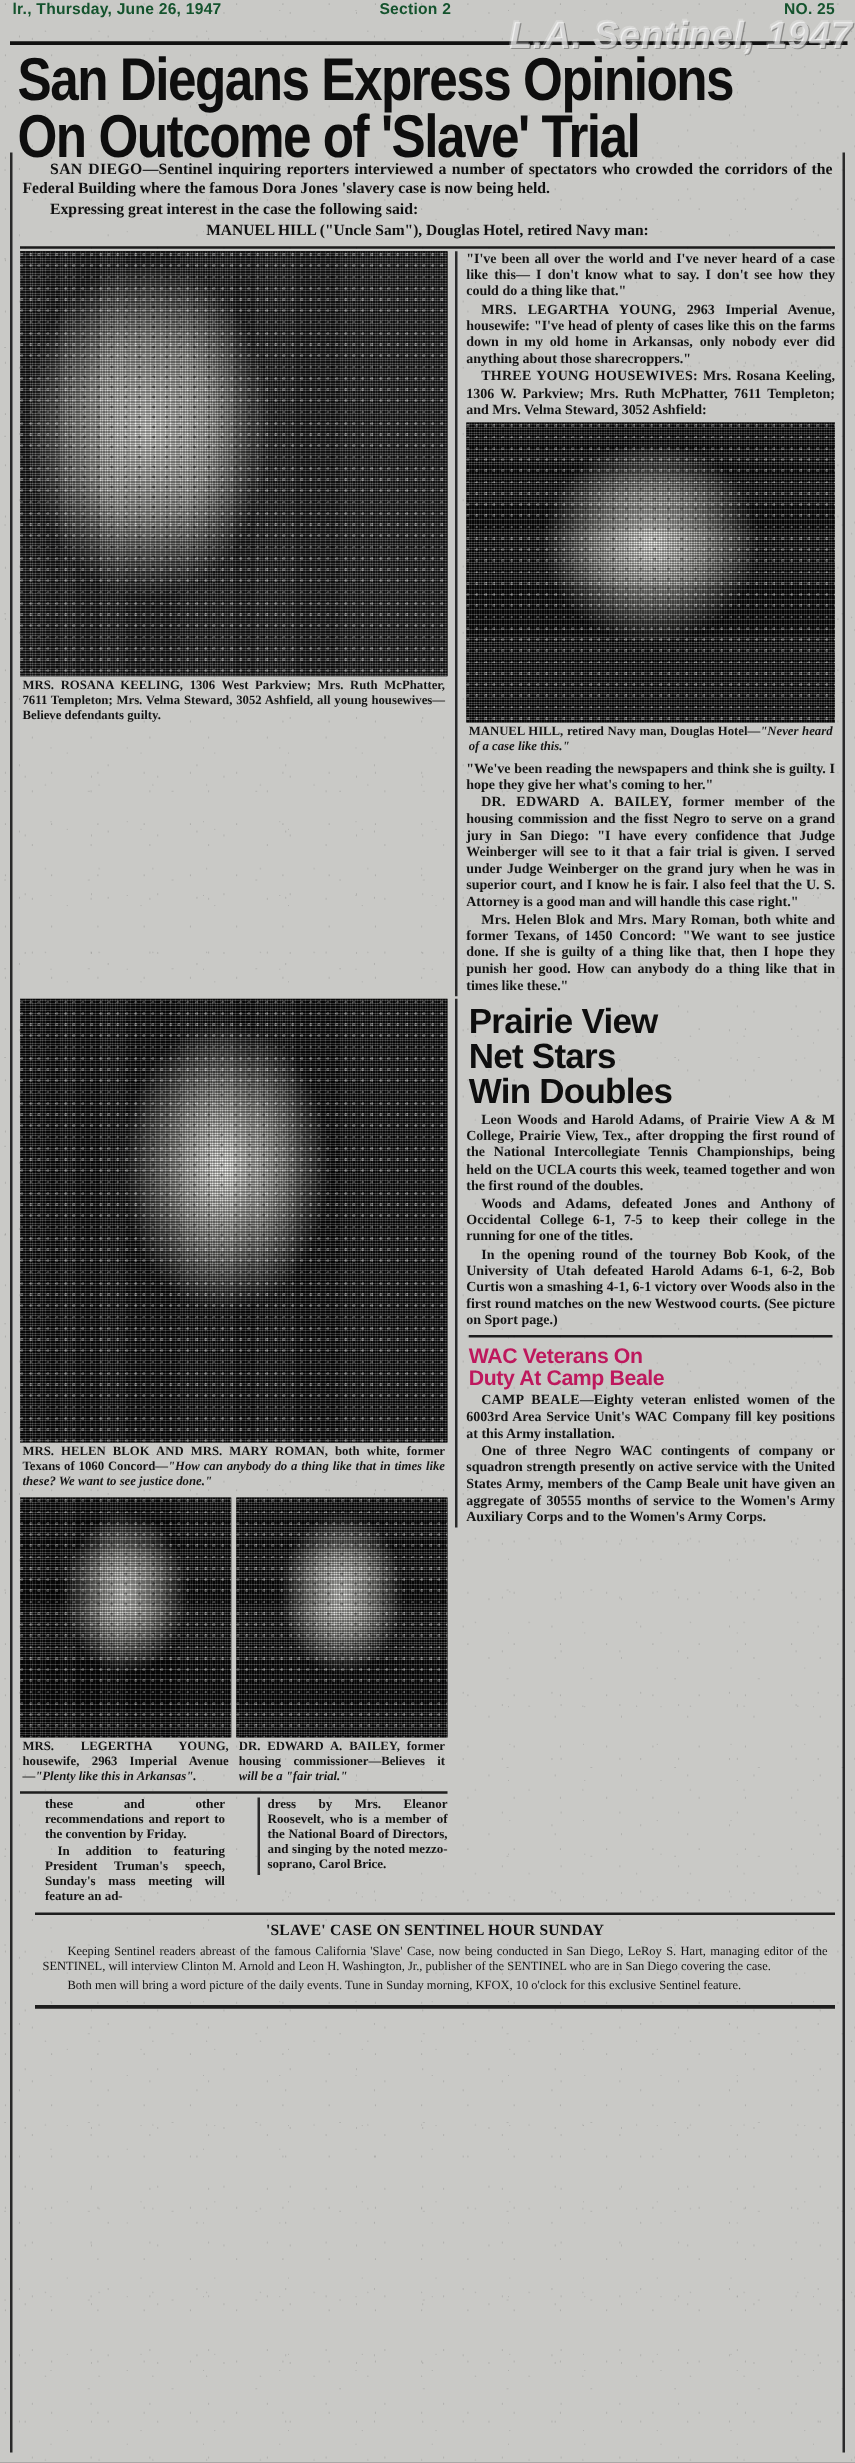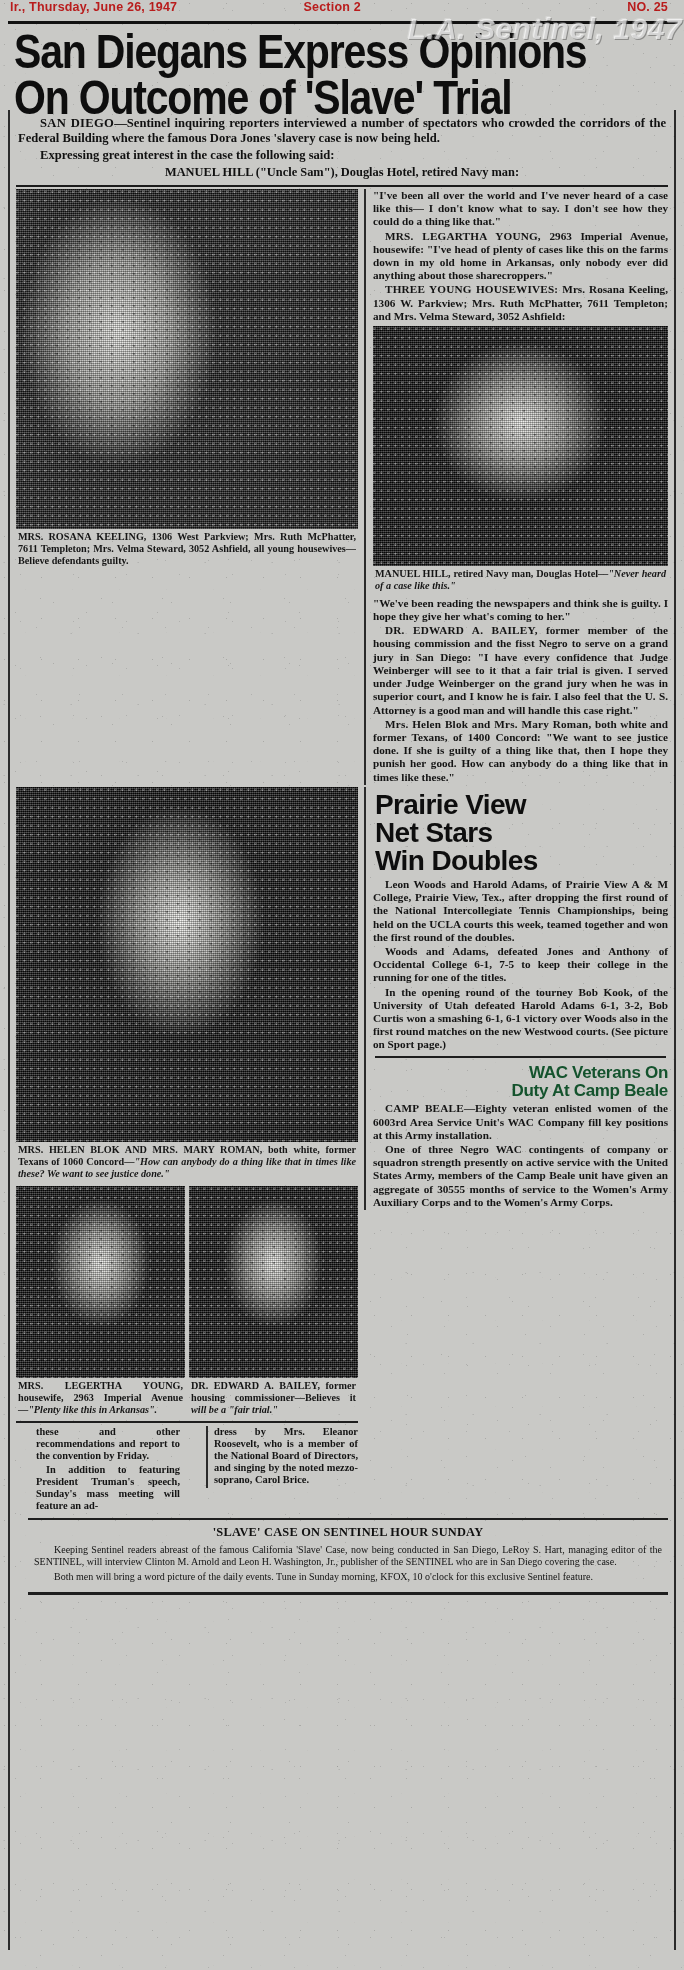--- a/index.html
+++ b/index.html
@@ -31,29 +31,29 @@
       radial-gradient(circle at 55% 72%, rgba(0,0,0,.4) .5px, transparent .6px),
       radial-gradient(circle at 91% 88%, rgba(0,0,0,.45) .5px, transparent .6px),
       radial-gradient(circle at 6% 92%, rgba(0,0,0,.4) .5px, transparent .6px);
     background-size:37px 41px,53px 47px,61px 59px,43px 67px,71px 53px,47px 43px,59px 61px,67px 71px;
     z-index:40;
   }
 
   
   #masthead{
     position:relative;
-    height:20px;
+    height:32px;
     display:flex;
     align-items:flex-start;
     justify-content:space-between;
     padding:0 10px 0 6px;
     font-family:"Liberation Sans", sans-serif;
     font-weight:bold;
     font-size:12.5px;
-    color:#b91c1c;
+    color:#14532d;
     letter-spacing:.2px;
     overflow:hidden;
     z-index:5;
   }
   #masthead .m-left{margin-left:4px;}
   #masthead .m-mid{margin-right:140px;}
   #masthead .m-right{margin-right:6px;}
 
   .rule-thick{
     height:3px;background:#111;margin:1px 6px 0 8px;
@@ -201,23 +201,22 @@
     color:#0e0e0e;
     padding:4px 0 3px 2px;
   }
   .sport-head div{white-space:nowrap;}
   .sub-head{
     font-family:"Liberation Sans", sans-serif;
     font-weight:bold;
     font-size:17px;
     line-height:1.05;
     letter-spacing:-.3px;
-    color:#14532d;
+    color:#be185d;
     padding:3px 0 3px 2px;
-    text-align:right;
   }
   .sub-head div{white-space:nowrap;}
 
   .rule-mid{height:2px;background:#1d1d1d;margin:4px 2px 3px 2px;}
 
   
   #bottom-box{
     margin:4px 6px 0 18px;
     border-top:2px solid #1e1e1e;
     border-bottom:3px solid #1e1e1e;
@@ -310,21 +309,21 @@
         </div>
 
         <div class="photo portrait" style="height:240px;margin-top:3px;"></div>
         <div class="caption">
           <span>MANUEL HILL, retired Navy man, Douglas Hotel—</span><span class="ital">"Never heard of a case like this."</span>
         </div>
 
         <div class="body-txt" style="margin-top:2px;">
           <p style="text-indent:0;">"We've been reading the newspapers and think she is guilty. I hope they give her what's coming to her."</p>
           <p><span class="name">DR. EDWARD A. BAILEY,</span> <span>former member of the housing commission and the fisst Negro to serve on a grand jury in San Diego: "I have every confidence that Judge Weinberger will see to it that a fair trial is given.  I served under Judge Weinberger on the grand jury when he was in superior court, and I know he is fair.  I also feel that the U. S. Attorney is a good man and will handle this case right."</span></p>
-          <p><span class="name">Mrs. Helen Blok and Mrs. Mary Roman,</span> <span>both white and former Texans, of 1400 Concord:  "We want to see justice done.  If she is guilty of a thing like that, then I hope they punish her good. How can anybody do a thing like that in times like these."</span></p>
+          <p><span class="name">Mrs. Helen Blok and Mrs. Mary Roman,</span> <span>both white and former Texans, of 1450 Concord:  "We want to see justice done.  If she is guilty of a thing like that, then I hope they punish her good. How can anybody do a thing like that in times like these."</span></p>
         </div>
       </div>
     </div>
 
     <div class="cols" style="margin-top:2px;">
 
       <div class="col-left">
         <div class="photo dark" style="height:355px;"></div>
         <div class="caption">
           <span>MRS. HELEN BLOK AND MRS. MARY ROMAN, both white, former Texans of 1060 Concord—</span><span class="ital">"How can anybody do a thing like that in times like these?  We want to see justice done."</span>
@@ -358,21 +357,21 @@
 
       <div class="col-right">
         <div class="sport-head">
           <div>Prairie View</div>
           <div>Net Stars</div>
           <div>Win Doubles</div>
         </div>
         <div class="body-txt">
           <p>Leon Woods and Harold Adams, of Prairie View A &amp; M College, Prairie View, Tex., after dropping the first round of the National Intercollegiate Tennis Championships, being held on the UCLA courts this week, teamed together and won the first round of the doubles.</p>
           <p>Woods and Adams, defeated Jones and Anthony of Occidental College 6-1, 7-5 to keep their college in the running for one of the titles.</p>
-          <p>In the opening round of the tourney Bob Kook, of the University of Utah defeated Harold Adams 6-1, 3-2, Bob Curtis won a smashing 6-1, 6-1 victory over Woods also in the first round matches on the new Westwood courts.  (See picture on Sport page.)</p>
+          <p>In the opening round of the tourney Bob Kook, of the University of Utah defeated Harold Adams 6-1, 6-2, Bob Curtis won a smashing 4-1, 6-1 victory over Woods also in the first round matches on the new Westwood courts.  (See picture on Sport page.)</p>
         </div>
 
         <div class="rule-mid"></div>
 
         <div class="sub-head">
           <div>WAC Veterans On</div>
           <div>Duty At Camp Beale</div>
         </div>
         <div class="body-txt">
           <p><span class="name">CAMP BEALE</span><span>—Eighty veteran enlisted women of the 6003rd Area Service Unit's WAC Company fill key positions at this Army installation.</span></p>

